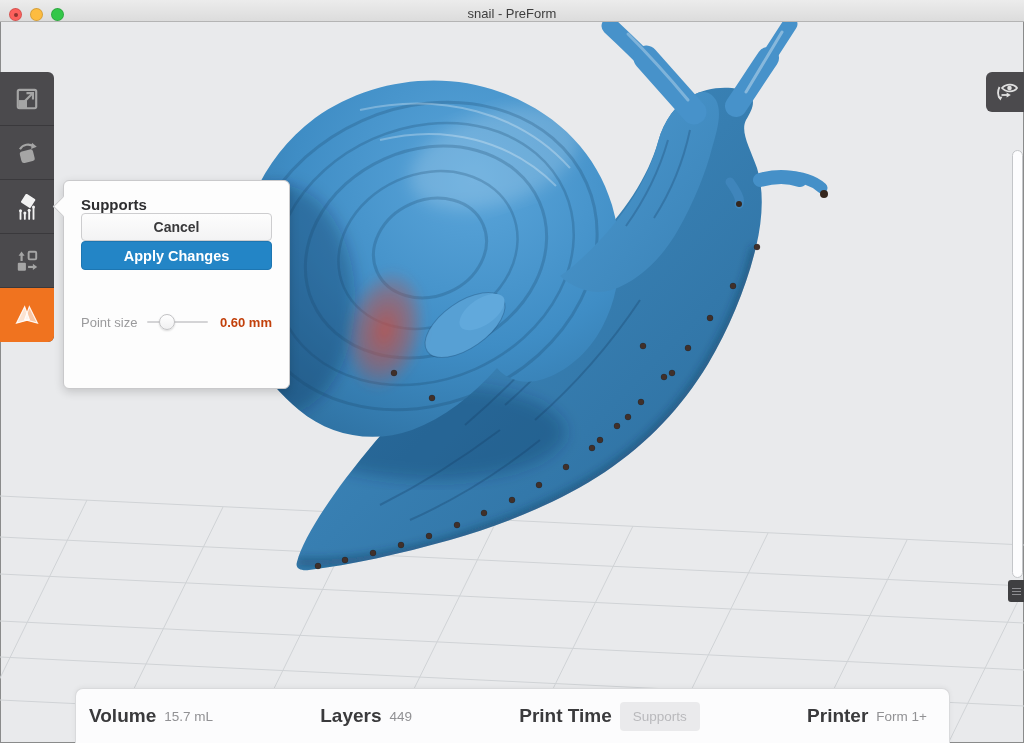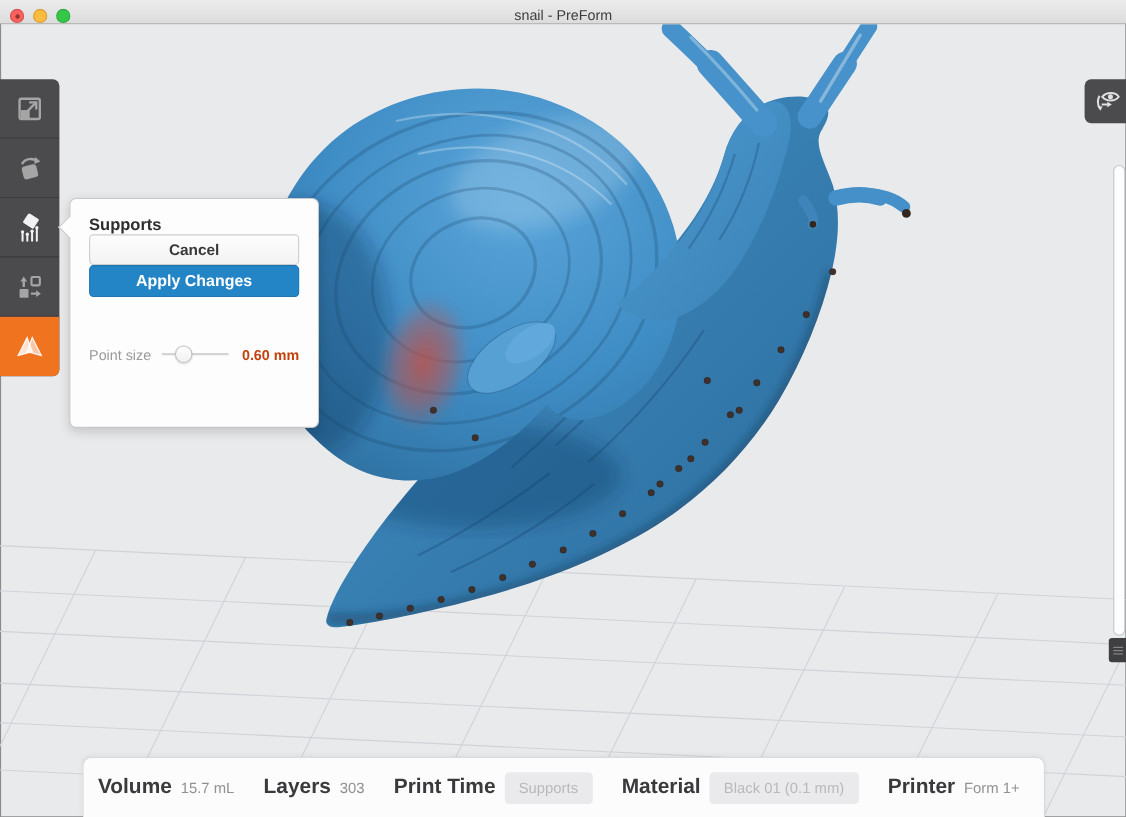--- a/index.html
+++ b/index.html
@@ -312,29 +312,25 @@
       <i></i>
   </div>
 
   <div class="statusbar">
     <div class="stat">
       <span class="lbl">Volume</span>
       <span class="val">15.7 mL</span>
     </div>
     <div class="stat">
       <span class="lbl">Layers</span>
-      <span class="val">303</span>
+      <span class="val">449</span>
     </div>
     <div class="stat">
       <span class="lbl">Print Time</span>
       <button class="ghost-btn">Supports</button>
     </div>
     <div class="stat">
-      <span class="lbl">Material</span>
-      <button class="ghost-btn">Black 01 (0.1 mm)</button>
-    </div>
-    <div class="stat">
       <span class="lbl">Printer</span>
       <span class="val">Form 1+</span>
     </div>
   </div>
 
 </div>
 
 </body></html>

